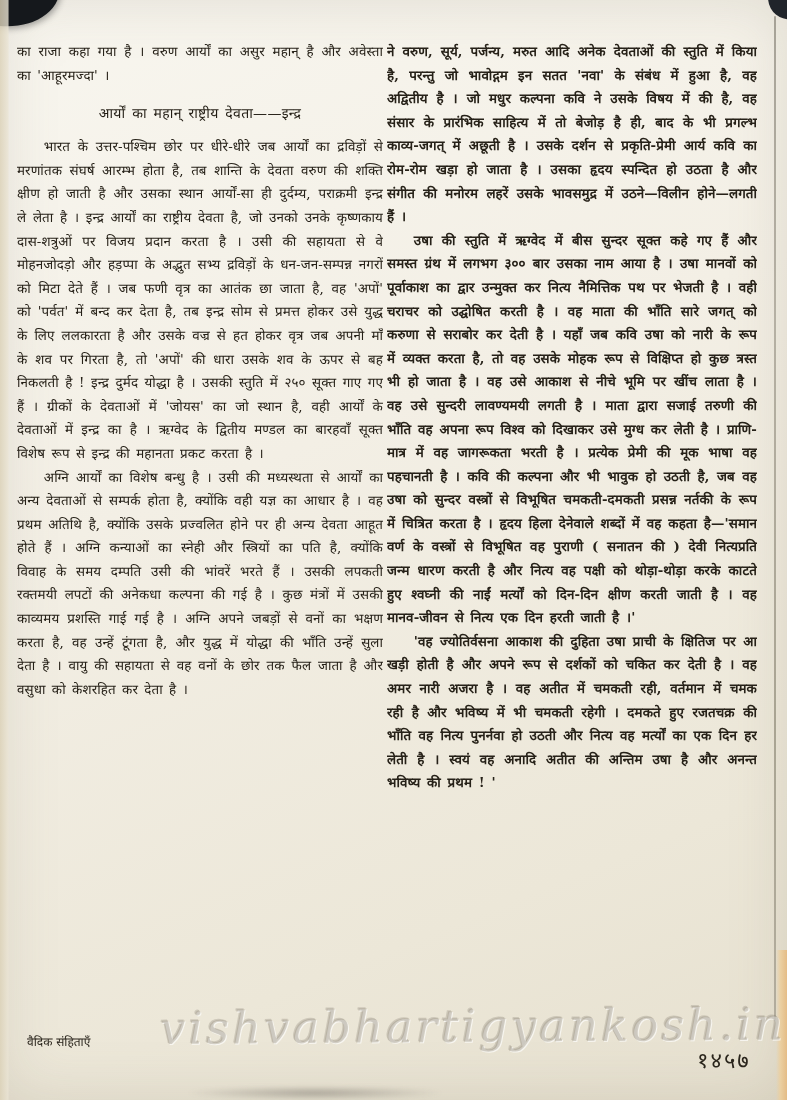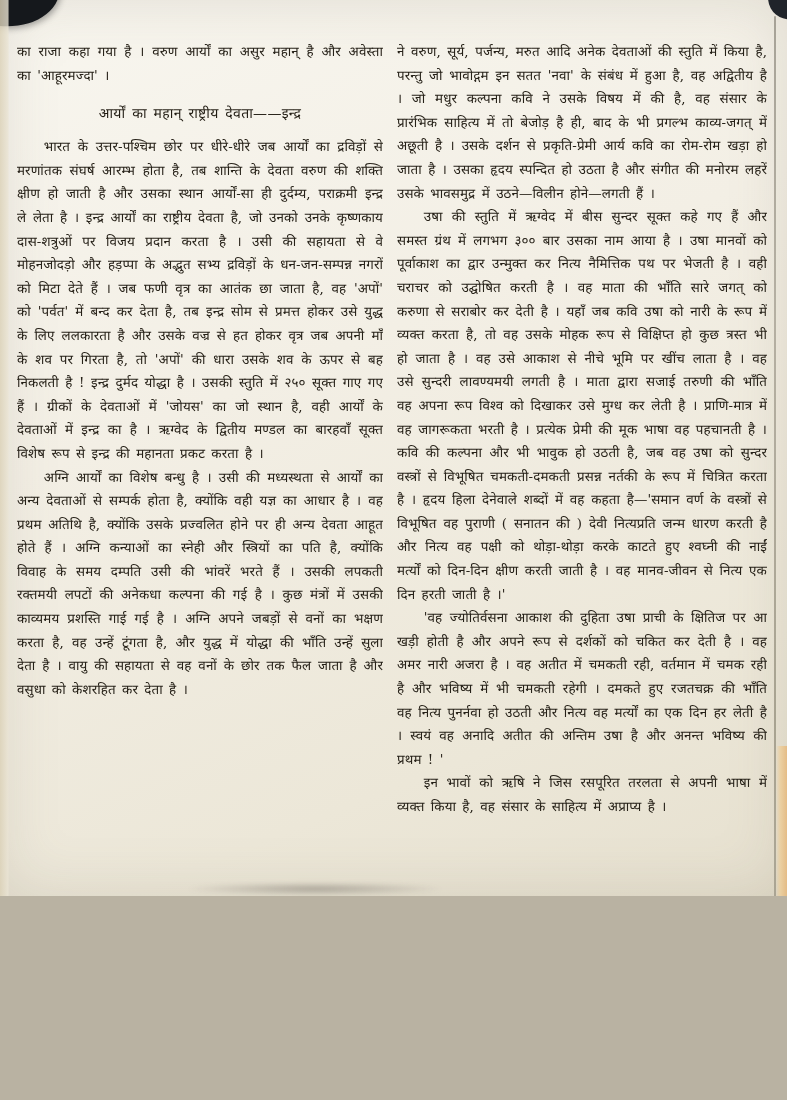--- a/index.html
+++ b/index.html
@@ -2,21 +2,21 @@
 <html><head>
 <meta charset="utf-8">
 <style>
   html,body{margin:0;padding:0;}
   body{
     width:787px;height:1100px;overflow:hidden;
     font-family:"DejaVu Serif","Liberation Serif",serif;
     background:#b9b2a2;
   }
   .page{
-    position:relative;width:787px;height:896px;
+    position:relative;width:787px;height:1100px;
     background:linear-gradient(158deg,#f8f6ef 0%,#f3efe5 40%,#ece7d8 78%,#e6e0cf 100%);
     box-shadow:inset 0 0 60px rgba(120,110,90,.18);
     overflow:hidden;
   }
   
   .corner-tl{
     position:absolute;left:-26px;top:-30px;width:84px;height:58px;
     background:#15181c;border-radius:0 0 70% 30%;transform:rotate(8deg);
     box-shadow:2px 2px 6px rgba(40,40,40,.4);
   }
@@ -44,21 +44,21 @@
     background:radial-gradient(ellipse at center,rgba(105,100,92,.45),rgba(105,100,92,0) 70%);
     filter:blur(2px);
   }
   
   .col{
     position:absolute;top:40px;height:992px;overflow:hidden;
     color:#262118;font-size:13.4px;line-height:23.6px;
     text-align:justify;word-spacing:2px;letter-spacing:.1px;
   }
   .col-left{left:17px;width:366px;}
-  .col-right{left:397px;width:370px;}
+  .col-right{left:387px;width:370px;font-weight:bold;}
   p.body-para{margin:0;}
   p.indent{text-indent:2em;}
   h2.sec-head{
     margin:13px 8px 9px 8px;text-align:center;
     font-size:14px;font-weight:500;line-height:26px;color:#211c13;
     letter-spacing:.3px;
   }
   
   .footer-title{
     position:absolute;left:27px;top:1033px;font-size:12px;color:#2a251c;
@@ -93,20 +93,19 @@
     <p class="body-para">का राजा कहा गया है । वरुण आर्यों का असुर महान् है और अवेस्ता का 'आहूरमज्दा' ।</p>
     <h2 class="sec-head">आर्यों का महान् राष्ट्रीय देवता——इन्द्र</h2>
     <p class="body-para indent">भारत के उत्तर-पश्चिम छोर पर धीरे-धीरे जब आर्यों का द्रविड़ों से मरणांतक संघर्ष आरम्भ होता है, तब शान्ति के देवता वरुण की शक्ति क्षीण हो जाती है और उसका स्थान आर्यों-सा ही दुर्दम्य, पराक्रमी इन्द्र ले लेता है । इन्द्र आर्यों का राष्ट्रीय देवता है, जो उनको उनके कृष्णकाय दास-शत्रुओं पर विजय प्रदान करता है । उसी की सहायता से वे मोहनजोदड़ो और हड़प्पा के अद्भुत सभ्य द्रविड़ों के धन-जन-सम्पन्न नगरों को मिटा देते हैं । जब फणी वृत्र का आतंक छा जाता है, वह 'अपों' को 'पर्वत' में बन्द कर देता है, तब इन्द्र सोम से प्रमत्त होकर उसे युद्ध के लिए ललकारता है और उसके वज्र से हत होकर वृत्र जब अपनी माँ के शव पर गिरता है, तो 'अपों' की धारा उसके शव के ऊपर से बह निकलती है ! इन्द्र दुर्मद योद्धा है । उसकी स्तुति में २५० सूक्त गाए गए हैं । ग्रीकों के देवताओं में 'जोयस' का जो स्थान है, वही आर्यों के देवताओं में इन्द्र का है । ऋग्वेद के द्वितीय मण्डल का बारहवाँ सूक्त विशेष रूप से इन्द्र की महानता प्रकट करता है ।</p>
     <p class="body-para indent">अग्नि आर्यों का विशेष बन्धु है । उसी की मध्यस्थता से आर्यों का अन्य देवताओं से सम्पर्क होता है, क्योंकि वही यज्ञ का आधार है । वह प्रथम अतिथि है, क्योंकि उसके प्रज्वलित होने पर ही अन्य देवता आहूत होते हैं । अग्नि कन्याओं का स्नेही और स्त्रियों का पति है, क्योंकि विवाह के समय दम्पति उसी की भांवरें भरते हैं । उसकी लपकती रक्तमयी लपटों की अनेकधा कल्पना की गई है । कुछ मंत्रों में उसकी काव्यमय प्रशस्ति गाई गई है । अग्नि अपने जबड़ों से वनों का भक्षण करता है, वह उन्हें टूंगता है, और युद्ध में योद्धा की भाँति उन्हें सुला देता है । वायु की सहायता से वह वनों के छोर तक फैल जाता है और वसुधा को केशरहित कर देता है ।</p>
   </div>
 
   <div class="col col-right">
     <p class="body-para">ने वरुण, सूर्य, पर्जन्य, मरुत आदि अनेक देवताओं की स्तुति में किया है, परन्तु जो भावोद्गम इन सतत 'नवा' के संबंध में हुआ है, वह अद्वितीय है । जो मधुर कल्पना कवि ने उसके विषय में की है, वह संसार के प्रारंभिक साहित्य में तो बेजोड़ है ही, बाद के भी प्रगल्भ काव्य-जगत् में अछूती है । उसके दर्शन से प्रकृति-प्रेमी आर्य कवि का रोम-रोम खड़ा हो जाता है । उसका हृदय स्पन्दित हो उठता है और संगीत की मनोरम लहरें उसके भावसमुद्र में उठने—विलीन होने—लगती हैं ।</p>
     <p class="body-para indent">उषा की स्तुति में ऋग्वेद में बीस सुन्दर सूक्त कहे गए हैं और समस्त ग्रंथ में लगभग ३०० बार उसका नाम आया है । उषा मानवों को पूर्वाकाश का द्वार उन्मुक्त कर नित्य नैमित्तिक पथ पर भेजती है । वही चराचर को उद्घोषित करती है । वह माता की भाँति सारे जगत् को करुणा से सराबोर कर देती है । यहाँ जब कवि उषा को नारी के रूप में व्यक्त करता है, तो वह उसके मोहक रूप से विक्षिप्त हो कुछ त्रस्त भी हो जाता है । वह उसे आकाश से नीचे भूमि पर खींच लाता है । वह उसे सुन्दरी लावण्यमयी लगती है । माता द्वारा सजाई तरुणी की भाँति वह अपना रूप विश्व को दिखाकर उसे मुग्ध कर लेती है । प्राणि-मात्र में वह जागरूकता भरती है । प्रत्येक प्रेमी की मूक भाषा वह पहचानती है । कवि की कल्पना और भी भावुक हो उठती है, जब वह उषा को सुन्दर वस्त्रों से विभूषित चमकती-दमकती प्रसन्न नर्तकी के रूप में चित्रित करता है । हृदय हिला देनेवाले शब्दों में वह कहता है—'समान वर्ण के वस्त्रों से विभूषित वह पुराणी ( सनातन की ) देवी नित्यप्रति जन्म धारण करती है और नित्य वह पक्षी को थोड़ा-थोड़ा करके काटते हुए श्वघ्नी की नाईं मर्त्यों को दिन-दिन क्षीण करती जाती है । वह मानव-जीवन से नित्य एक दिन हरती जाती है ।'</p>
     <p class="body-para indent">'वह ज्योतिर्वसना आकाश की दुहिता उषा प्राची के क्षितिज पर आ खड़ी होती है और अपने रूप से दर्शकों को चकित कर देती है । वह अमर नारी अजरा है । वह अतीत में चमकती रही, वर्तमान में चमक रही है और भविष्य में भी चमकती रहेगी । दमकते हुए रजतचक्र की भाँति वह नित्य पुनर्नवा हो उठती और नित्य वह मर्त्यों का एक दिन हर लेती है । स्वयं वह अनादि अतीत की अन्तिम उषा है और अनन्त भविष्य की प्रथम ! '</p>
-    <p class="body-para indent">इन भावों को ऋषि ने जिस रसपूरित तरलता से अपनी भाषा में व्यक्त किया है, वह संसार के साहित्य में अप्राप्य है ।</p>
   </div>
 
   <div class="watermark">vishvabhartigyankosh.in</div>
   <div class="footer-title">वैदिक संहिताएँ</div>
   <div class="page-number">१४५७</div>
 
 </div>
 
 </body></html>

